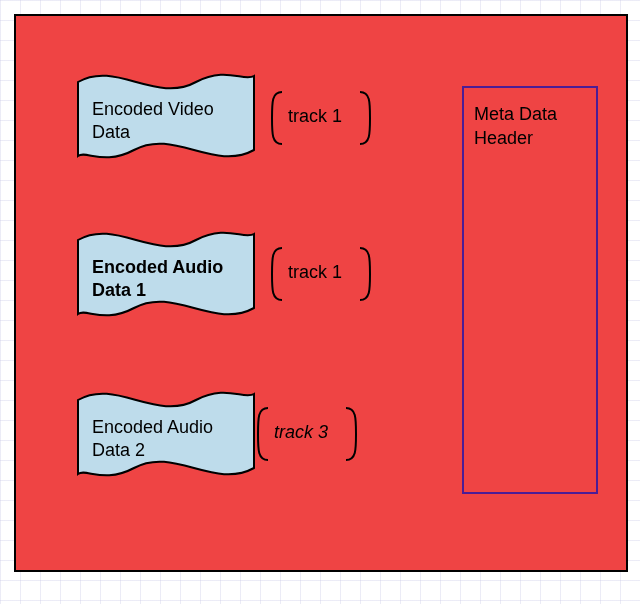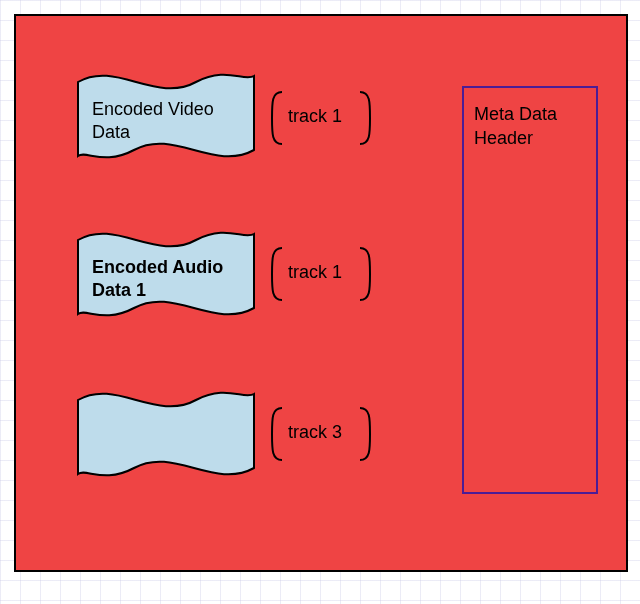--- a/index.html
+++ b/index.html
@@ -103,22 +103,23 @@
       <path d="M94 4 C 104 4, 104 14, 104 30 C 104 46, 104 56, 94 56" fill="none" stroke="#000" stroke-width="2"></path>
     </svg>
     <div class="bracket-label">track 1</div>
   </div>
 
   <div class="flag" style="left:60px; top:366px;">
     <svg viewBox="0 0 180 104">
       <path d="M2 18 C 40 -4, 80 40, 120 18 C 150 2, 168 18, 178 12
                L178 86 C 138 108, 98 64, 58 86 C 28 102, 10 86, 2 92 Z" fill="#bedceb" stroke="#000" stroke-width="2"></path>
     </svg>
+    <div class="flag-label">Encoded Audio Data 2</div>
   </div>
-  <div class="bracket" style="left:250px; top:388px;">
+  <div class="bracket" style="left:236px; top:388px;font-style:italic;">
     <svg viewBox="0 0 110 60">
       <path d="M16 4 C 6 4, 6 14, 6 30 C 6 46, 6 56, 16 56" fill="none" stroke="#000" stroke-width="2"></path>
       <path d="M94 4 C 104 4, 104 14, 104 30 C 104 46, 104 56, 94 56" fill="none" stroke="#000" stroke-width="2"></path>
     </svg>
     <div class="bracket-label">track 3</div>
   </div>
 
   <div class="meta-box">
     <div class="meta-title">Meta Data Header</div>
   </div>

